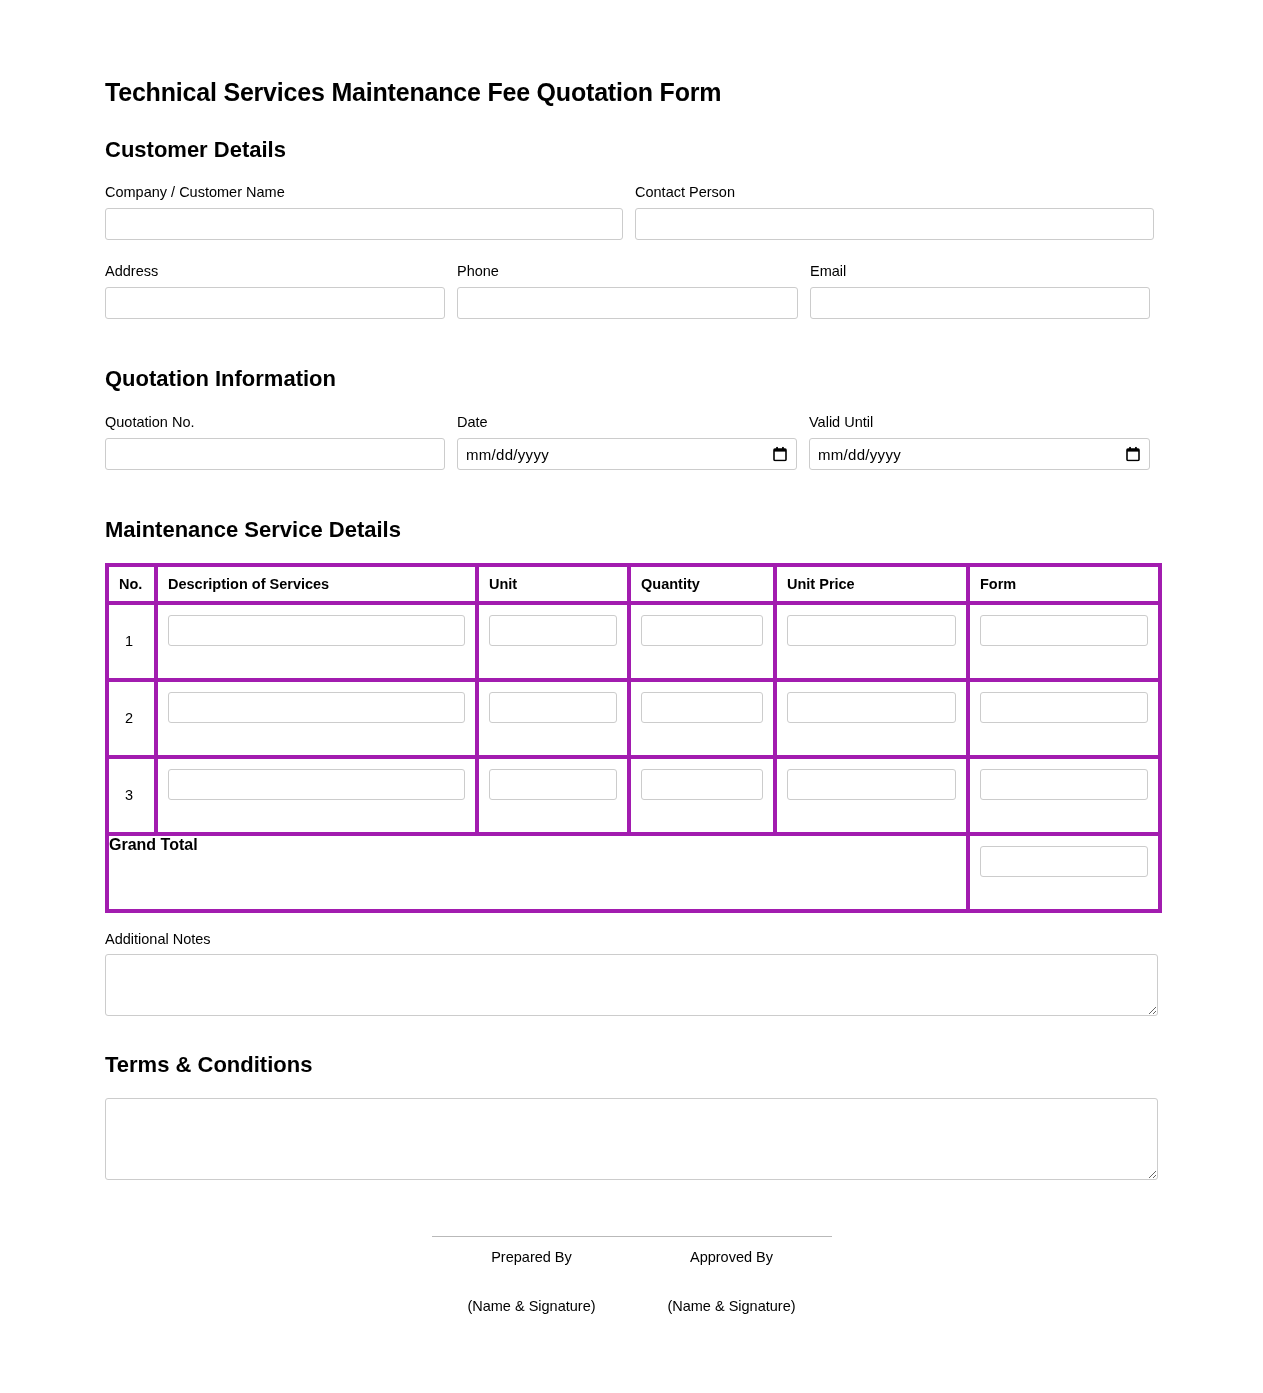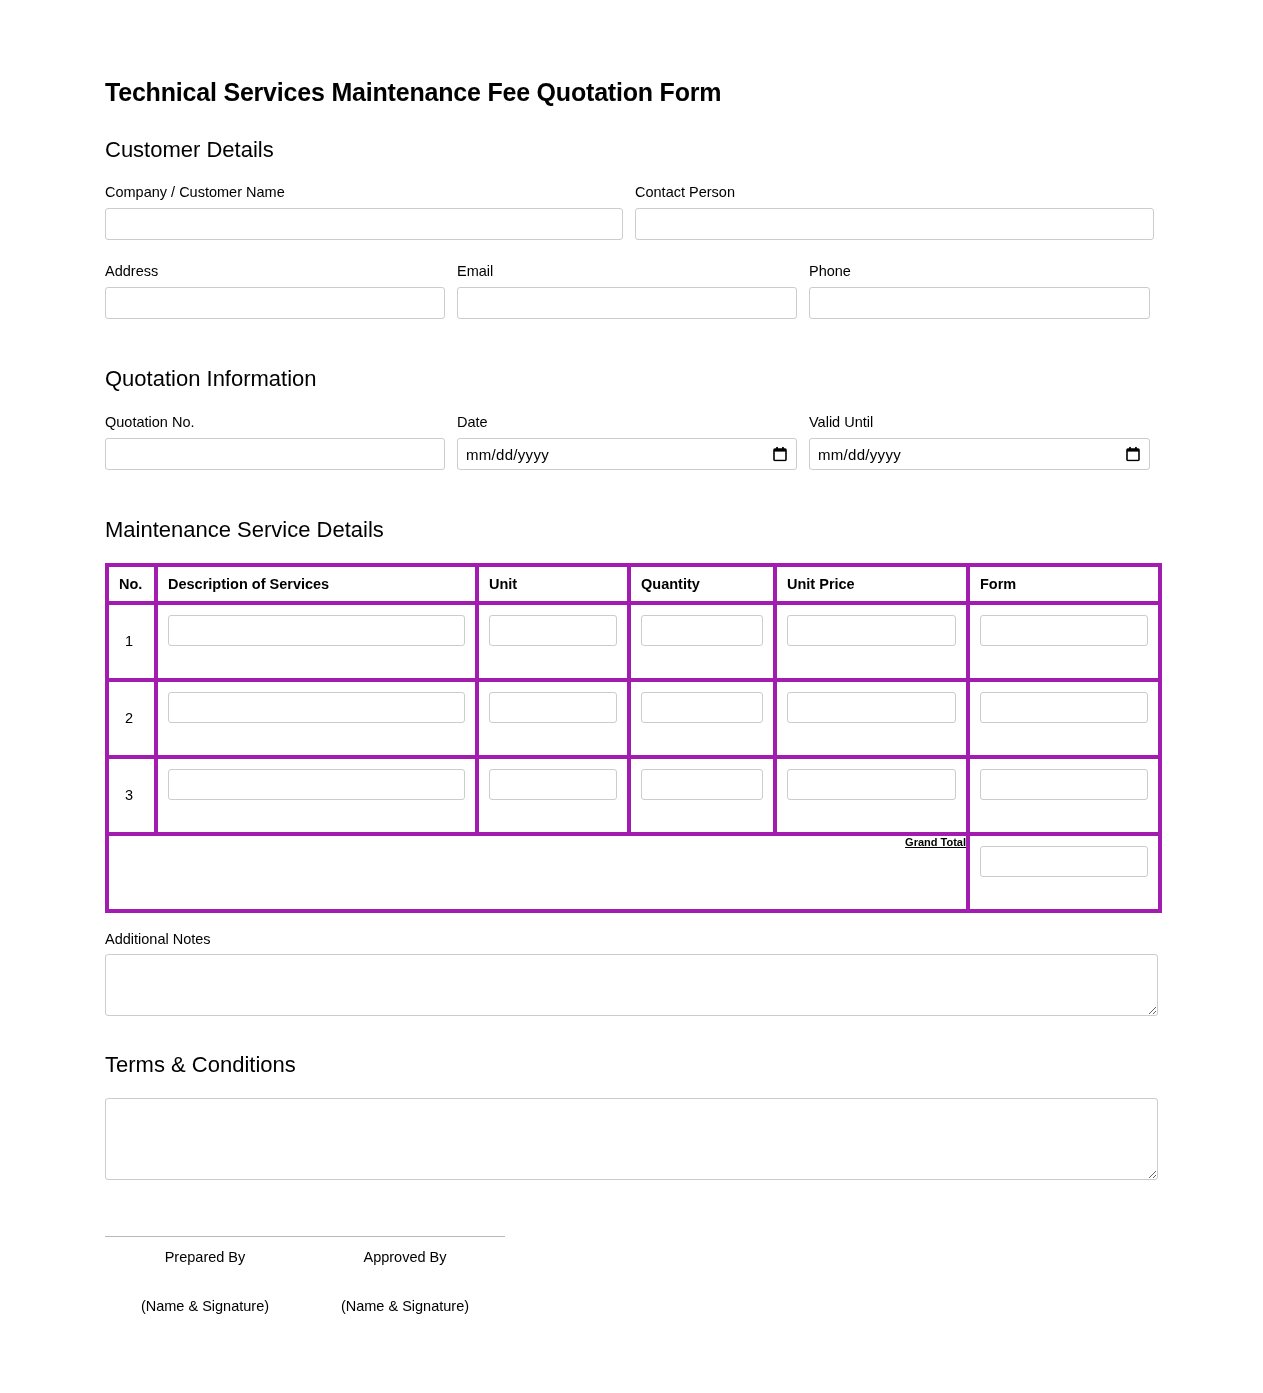--- a/index.html
+++ b/index.html
@@ -22,21 +22,21 @@
   }
   h1.form-title {
     font-size: 25px;
     font-weight: bold;
     margin: 0 0 30px 0;
     letter-spacing: -0.2px;
     line-height: 1.15;
   }
   h2.section-title {
     font-size: 22px;
-    font-weight: normal;
+    font-weight: bold;
     margin: 0 0 20px 0;
     line-height: 1.2;
   }
   .section {
     margin-bottom: 0;
   }
   .spacer-lg { height: 42px; }
   .spacer-md { height: 36px; }
 
   .field-label {
@@ -140,26 +140,25 @@
     height: 31px;
     border: 1px solid #cccccc;
     border-radius: 3px;
     font-family: "Liberation Sans", sans-serif;
     font-size: 14.5px;
     padding: 3px 6px;
     outline: none;
     background: #fff;
   }
   td.total-label {
-    text-align: right;
+    text-align: left;
     font-weight: bold;
-    font-size: 11px;
+    font-size: 16px;
     padding: 10px 12px 32px 10px;
     vertical-align: middle;
-    text-decoration: underline;
   }
   .col-no    { width: 49px; }
   .col-desc  { width: 321px; }
   .col-unit  { width: 152px; }
   .col-qty   { width: 146px; }
   .col-price { width: 193px; }
   .col-total { width: 192px; }
 
   .notes-label {
     font-size: 14.5px;
@@ -177,20 +176,21 @@
     outline: none;
     background: #fff;
     display: block;
   }
   textarea.notes { height: 62px; }
   textarea.terms { height: 82px; }
 
   .sig-area {
     display: flex;
     margin-top: 56px;
+    justify-content: center;
   }
   .sig-block { width: 200px; }
   .sig-line {
     border-top: 1px solid #b9b9b9;
     height: 0;
     margin-bottom: 12px;
   }
   .sig-role {
     text-align: center;
     font-size: 14.5px;
@@ -220,26 +220,26 @@
         <div class="field-label">Contact Person</div>
         <input class="txt" type="text" placeholder="" style="">
       </div>
     </div>
 
     <div class="row">
       <div class="field w-addr">
         <div class="field-label">Address</div>
         <input class="txt" type="text" placeholder="" style="">
       </div>
+      <div class="field w-phone">
+        <div class="field-label">Phone</div>
+        <input class="txt" type="text" placeholder="" style="">
+      </div>
       <div class="field w-email">
         <div class="field-label">Email</div>
-        <input class="txt" type="text" placeholder="" style="">
-      </div>
-      <div class="field w-phone">
-        <div class="field-label">Phone</div>
         <input class="txt" type="text" placeholder="" style="">
       </div>
     </div>
   </div>
 
   <div class="spacer-lg"></div>
 
   <div class="section">
     <h2 class="section-title">Quotation Information</h2>
 

